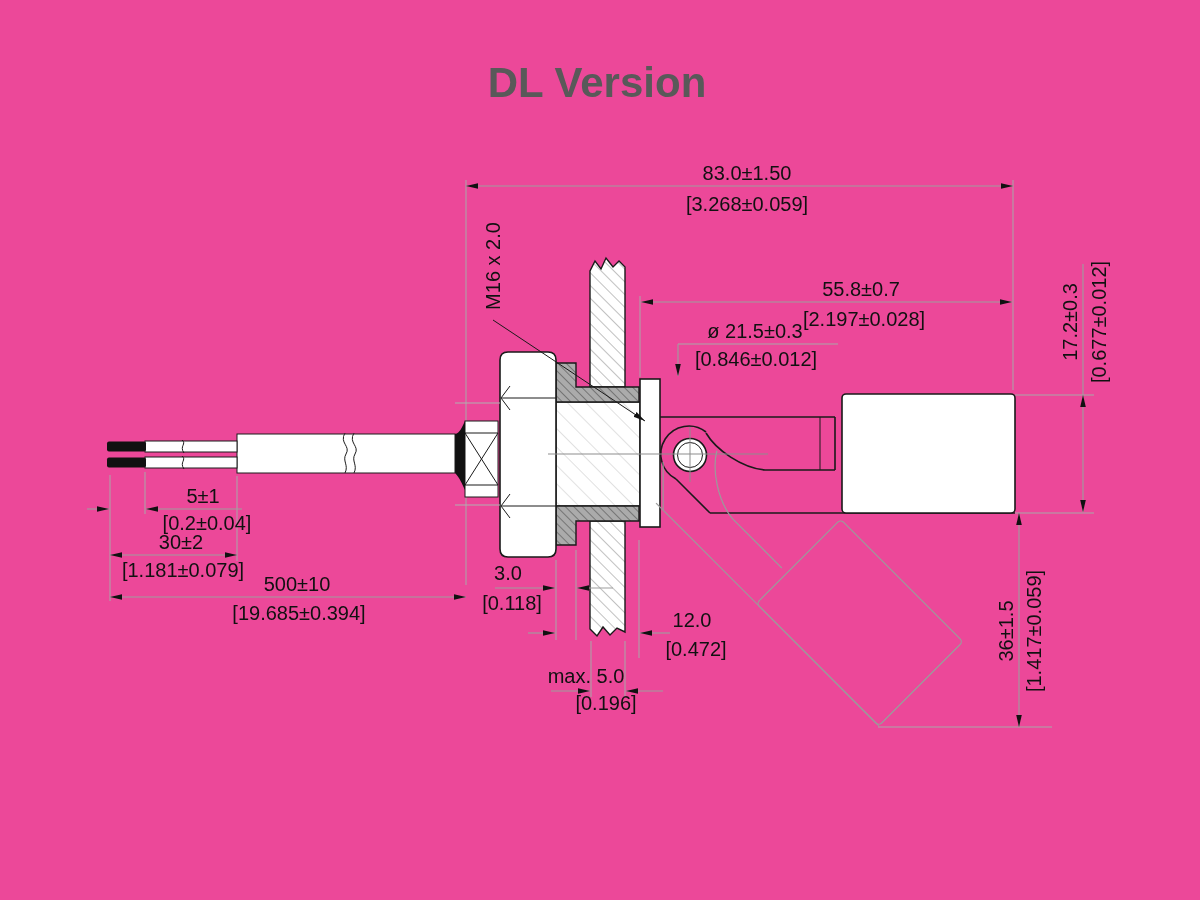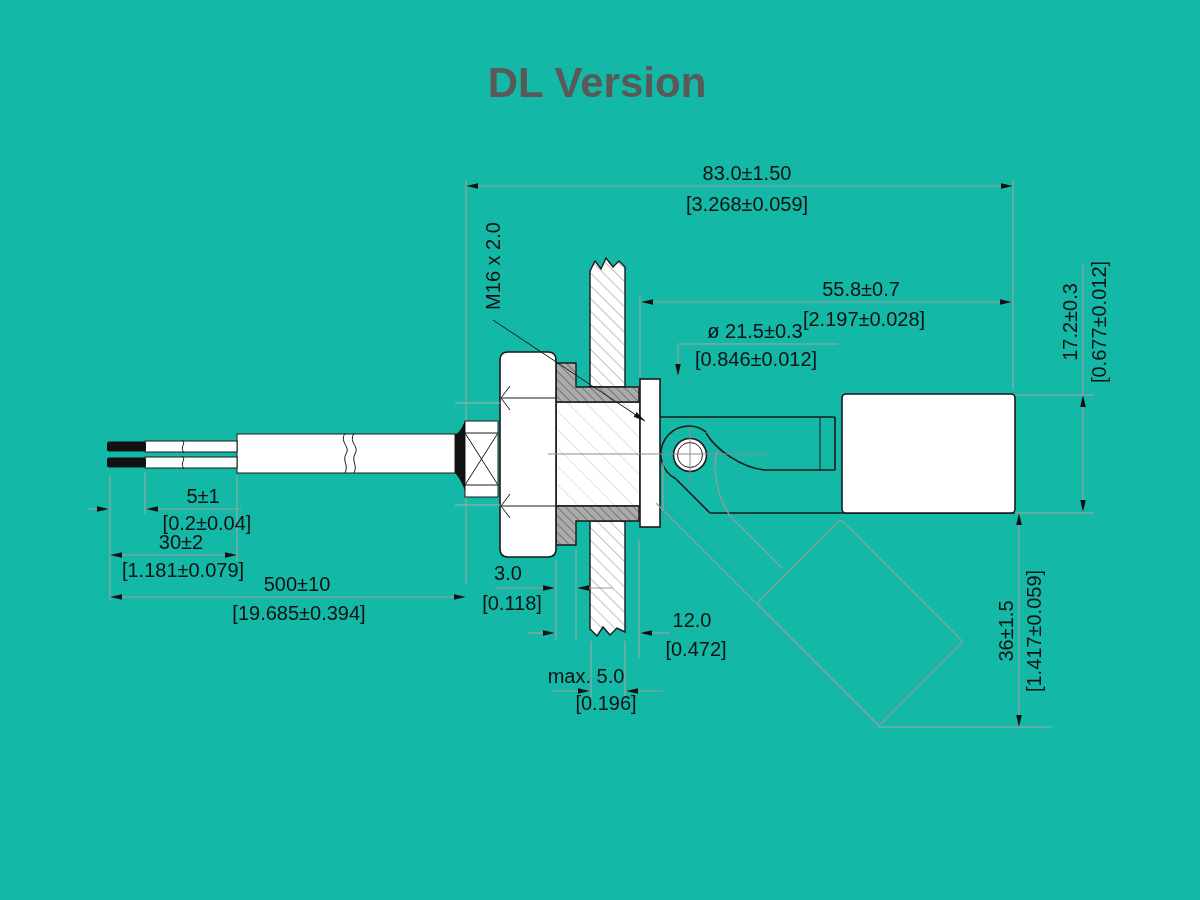--- a/index.html
+++ b/index.html
@@ -1,16 +1,16 @@
 <!DOCTYPE html>
 <html><head>
 <meta charset="utf-8">
 <style>
   html,body{margin:0;padding:0;background:#ffffff;}
-  .page{position:relative;width:1200px;height:900px;background:#14b8a6;overflow:hidden;
+  .page{position:relative;width:1200px;height:900px;background:#ec4899;overflow:hidden;
         font-family:"Liberation Sans",sans-serif;text-align:center;}
   svg{display:block;}
   text{font-family:"Liberation Sans","DejaVu Sans",sans-serif;fill:#111;}
   .dimtxt{font-size:20px;}
   .title{font-size:42px;font-weight:bold;fill:#595959;}
   .dimline{stroke:#9e9e9e;stroke-width:1.1;fill:none;}
   .extline{stroke:#a8a8a8;stroke-width:1;fill:none;}
   .solid{stroke:#1a1a1a;stroke-width:1.6;fill:none;}
   .solidthin{stroke:#1a1a1a;stroke-width:1;fill:none;}
   .hidden-ln{stroke:#b0b0b0;stroke-width:1;fill:none;}

